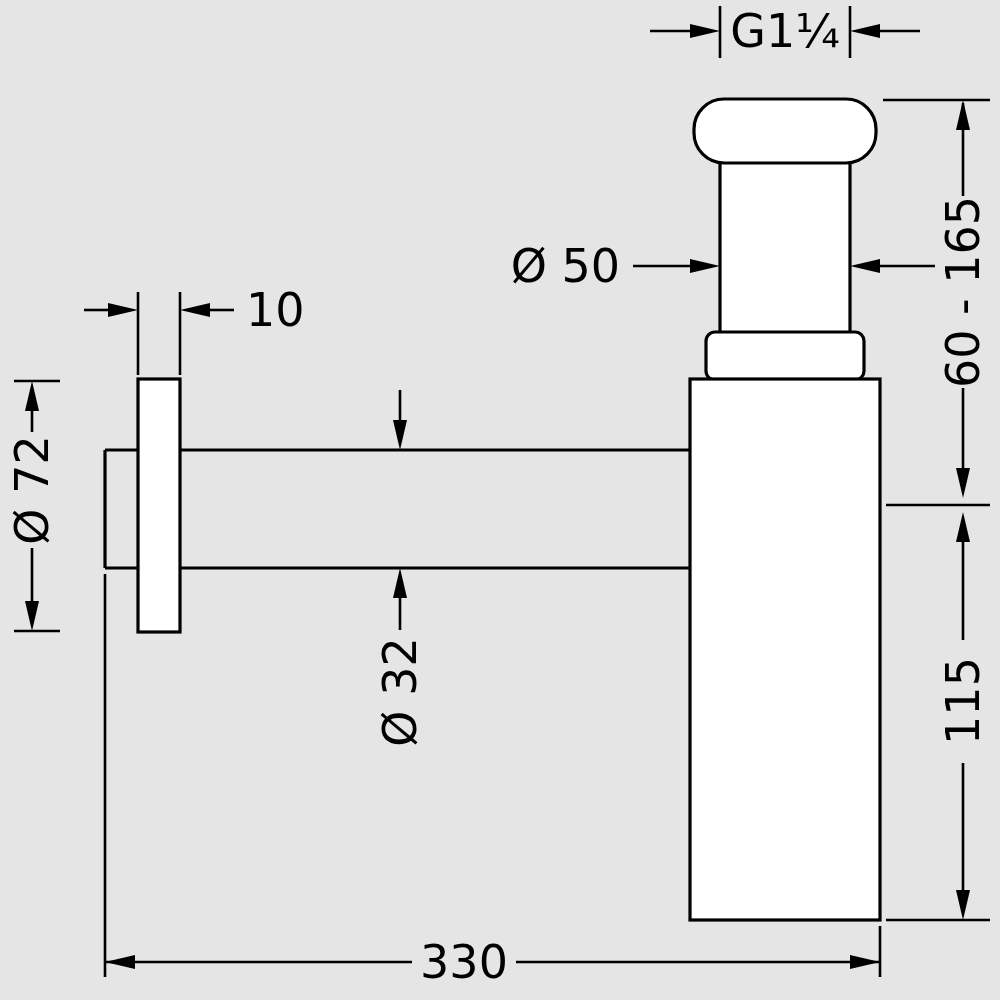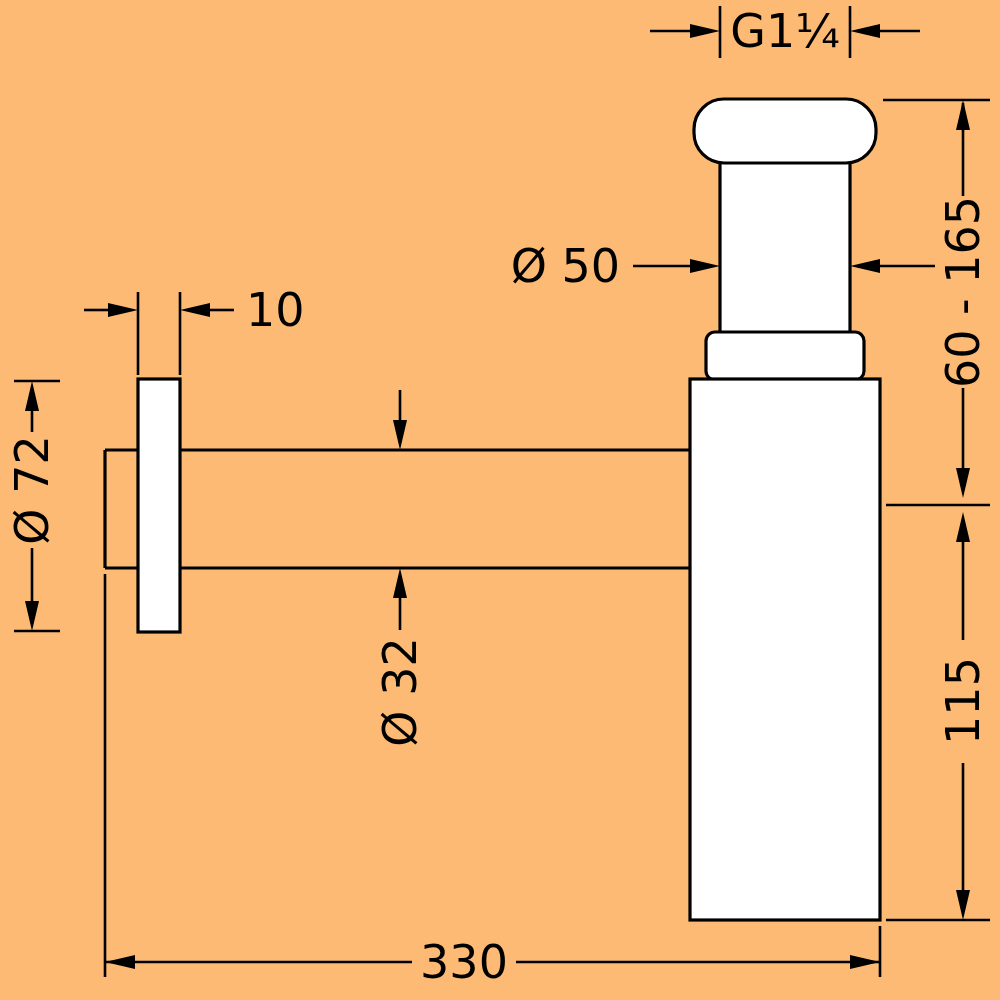--- a/index.html
+++ b/index.html
@@ -3,21 +3,21 @@
 <meta charset="utf-8">
 <style>
   html, body {
     margin: 0;
     padding: 0;
     background: #ffffff;
   }
   .page {
     width: 1000px;
     height: 1000px;
-    background: #fdba74;
+    background: #e5e5e5;
     position: relative;
     overflow: hidden;
   }
   svg {
     display: block;
   }
   .struct {
     stroke: #000000;
     stroke-width: 3.2;
     fill: none;

